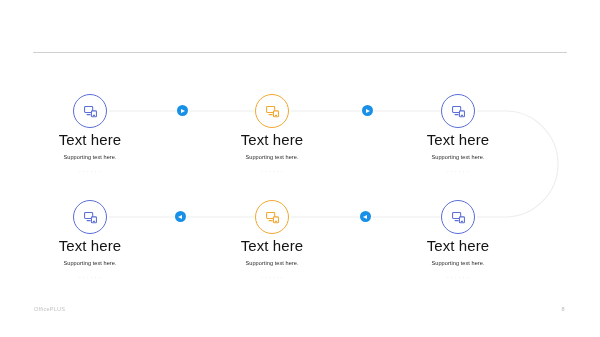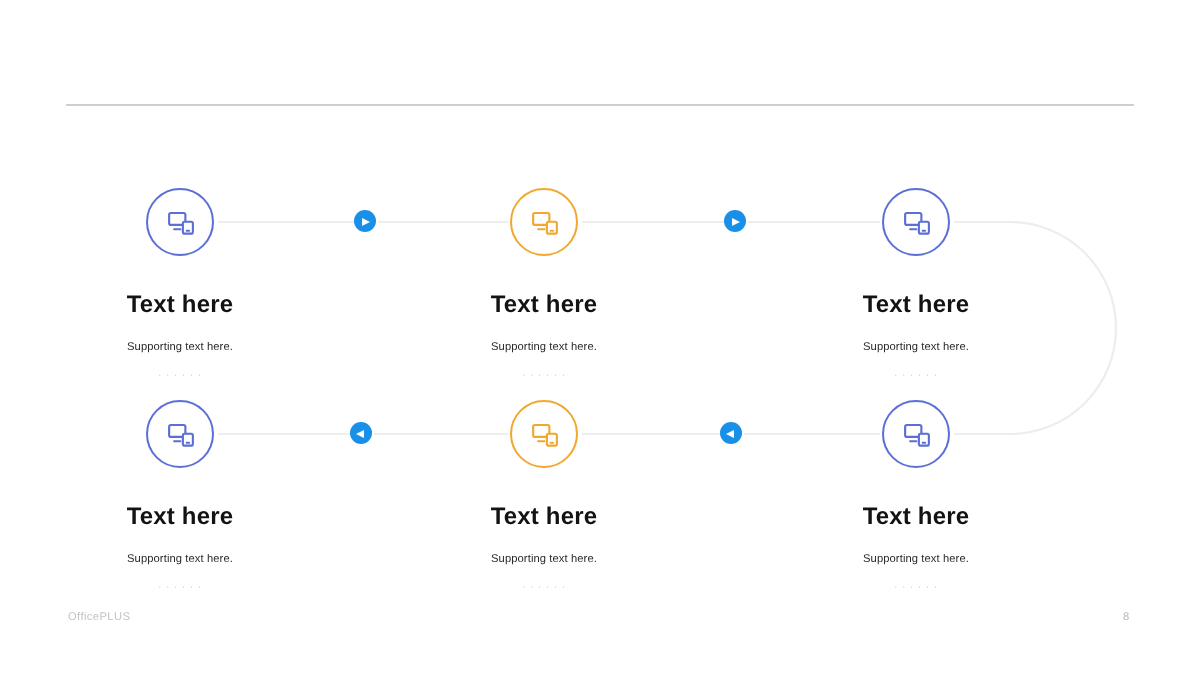--- a/index.html
+++ b/index.html
@@ -88,26 +88,26 @@
     margin-right: 1.5px;
   }
 
   
   .text-block {
     position: absolute;
     width: 150px;
     text-align: center;
   }
   .tb-title {
-    font-size: 12px;
-    font-weight: bold;
+    font-size: 15px;
+    font-weight: normal;
     color: #131313;
     letter-spacing: 0.1px;
     line-height: 12px;
-    margin: 12px;
+    margin: 0;
   }
   .tb-support {
     font-size: 5.6px;
     color: #2a2a2a;
     line-height: 8px;
     margin: 7px 0 0 0;
     letter-spacing: 0.05px;
   }
   .tb-dots {
     font-size: 5.2px;

